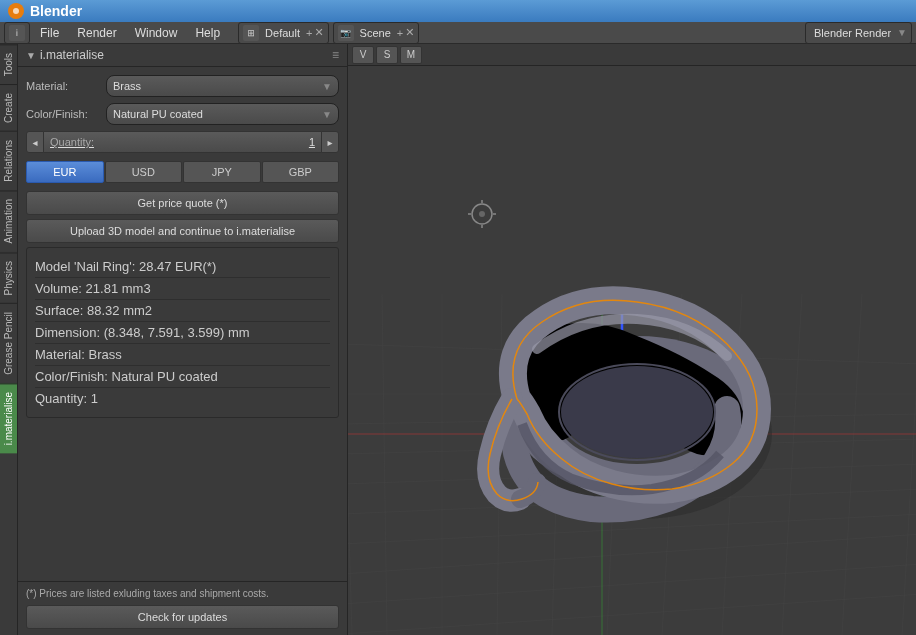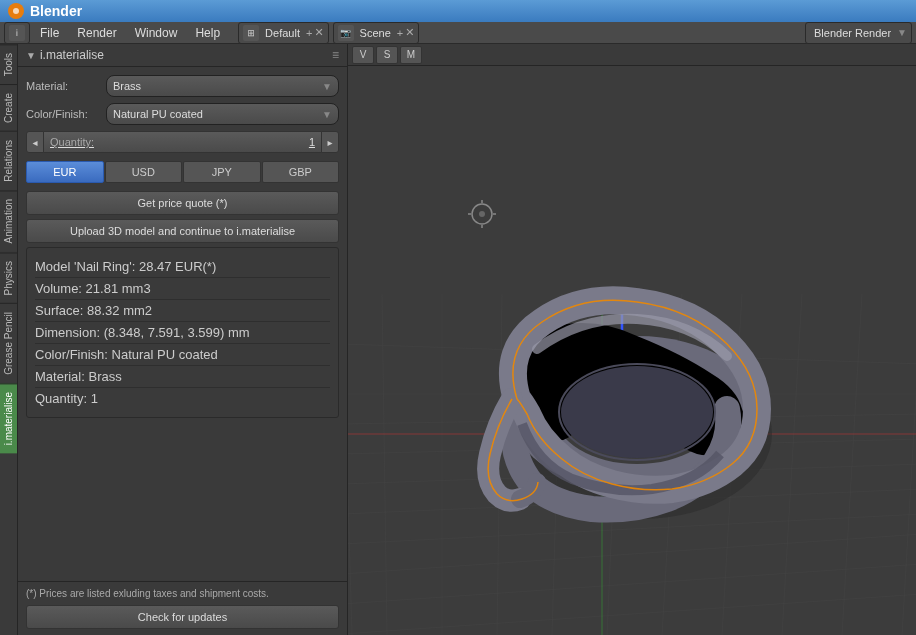--- a/index.html
+++ b/index.html
@@ -465,22 +465,22 @@
 
       <div class="action-btn">Get price quote (*)</div>
 
       <div class="action-btn">Upload 3D model and continue to i.materialise</div>
 
       <div class="info-panel">
         <div class="info-row">Model 'Nail Ring':  28.47 EUR(*)</div>
         <div class="info-row">Volume: 21.81 mm3</div>
         <div class="info-row">Surface: 88.32 mm2</div>
         <div class="info-row">Dimension: (8.348, 7.591, 3.599) mm</div>
+        <div class="info-row">Material: Brass</div>
         <div class="info-row">Color/Finish: Natural PU coated</div>
-        <div class="info-row">Material: Brass</div>
         <div class="info-row">Quantity: 1</div>
       </div>
 
     </div>
 
     <div class="panel-footer">
       <div>(*) Prices are listed exluding taxes and shipment costs.</div>
       <div class="check-updates-btn">Check for updates</div>
     </div>
 

